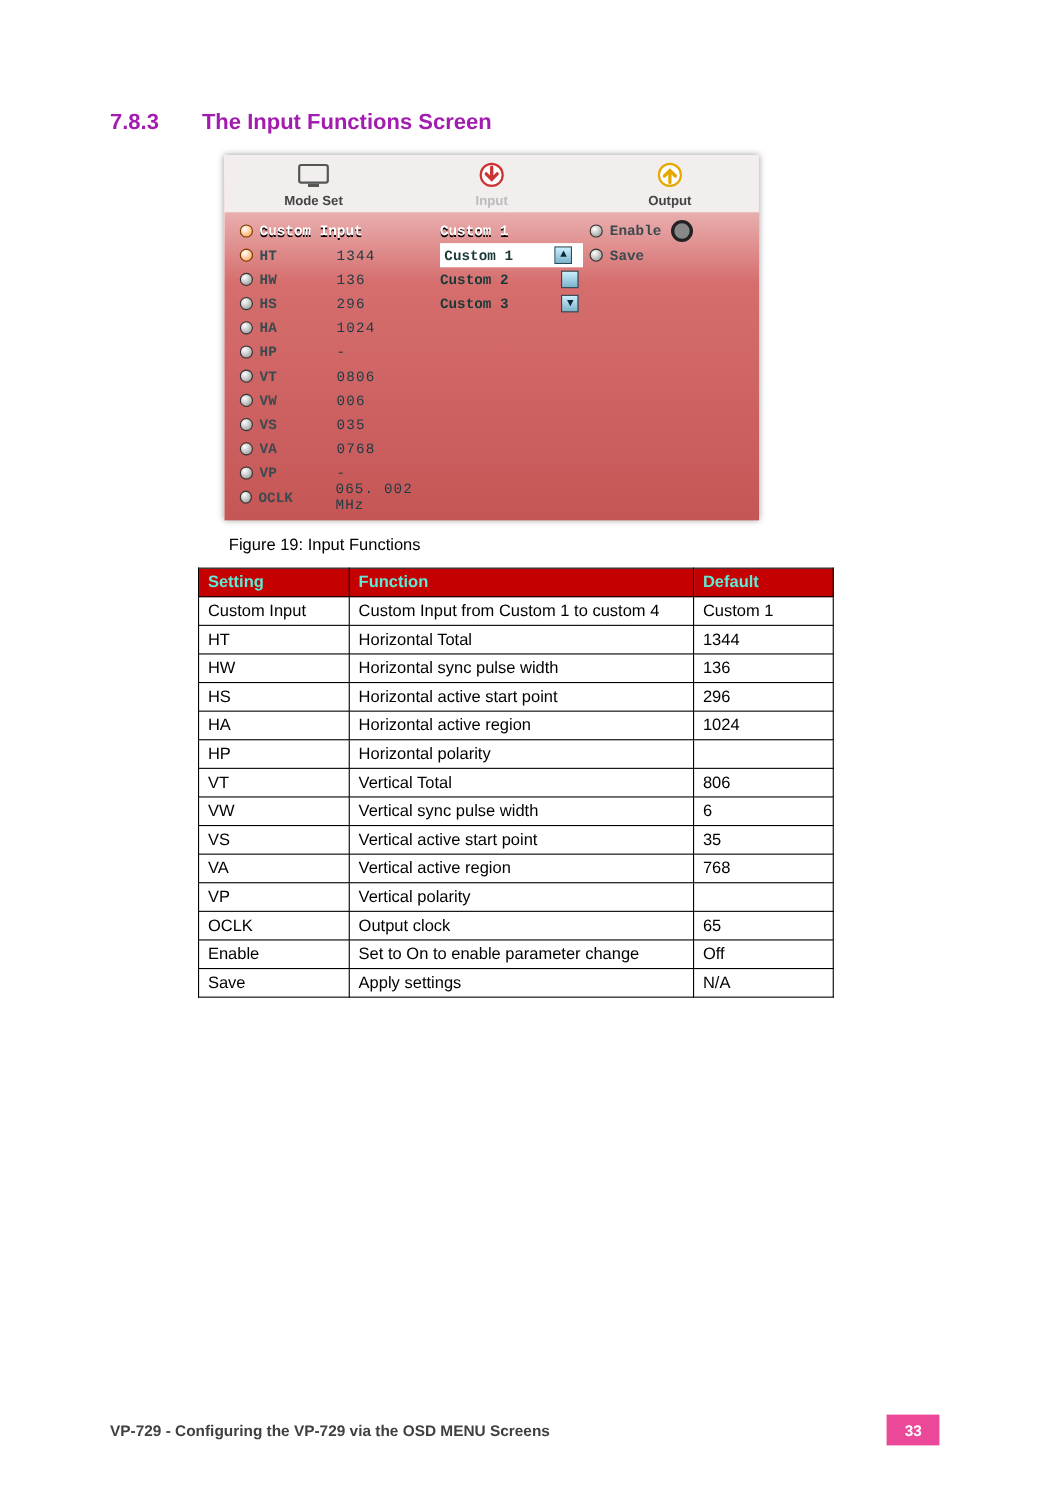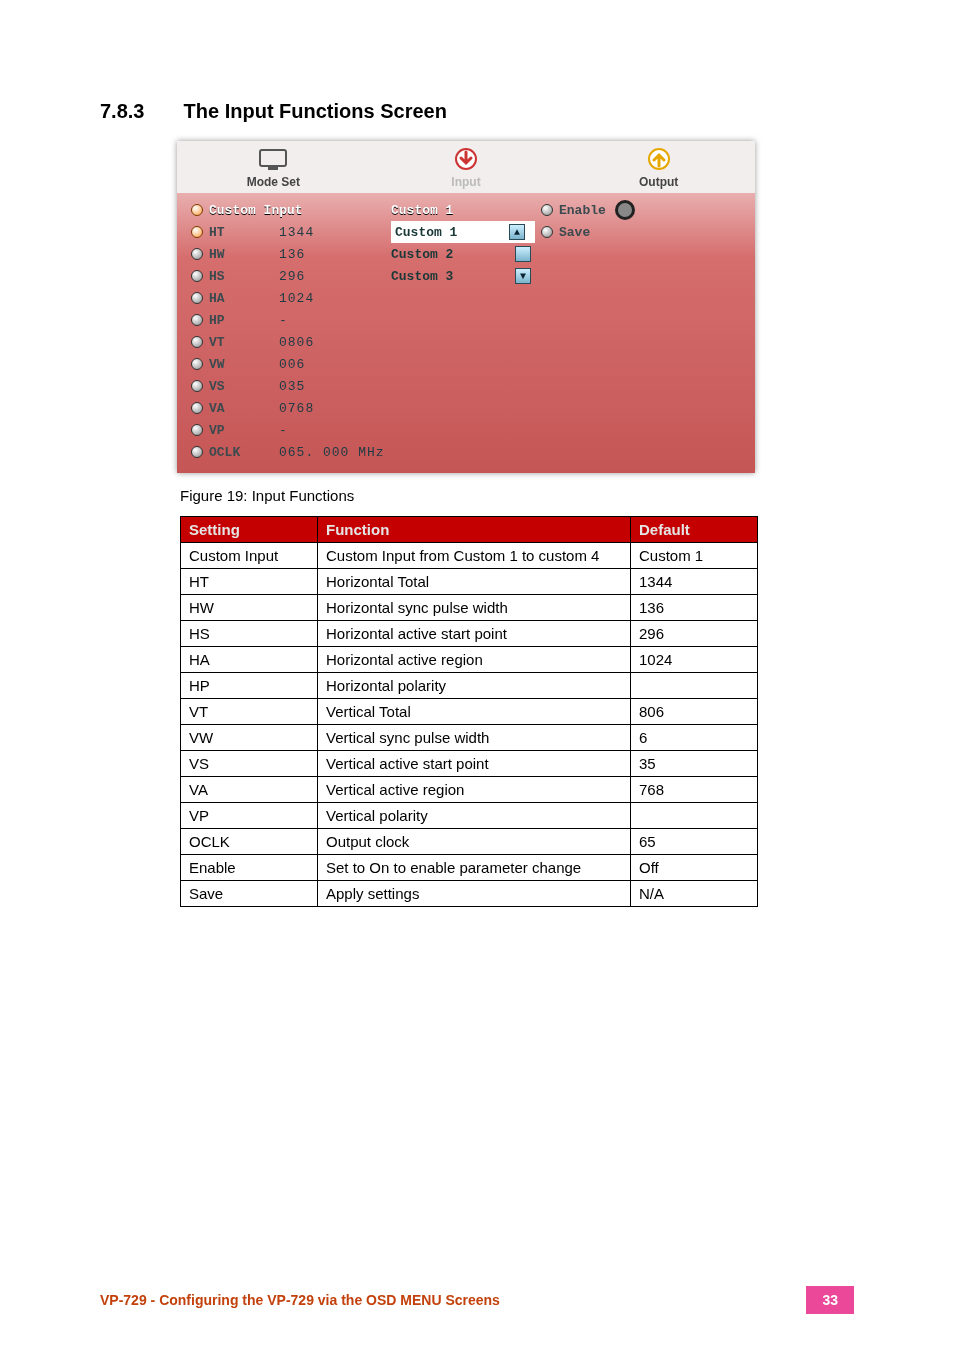--- a/index.html
+++ b/index.html
@@ -11,34 +11,34 @@
     color: #000;
     width: 954px;
   }
   .page {
     padding: 100px 100px 60px 100px;
     box-sizing: border-box;
     min-height: 1354px;
     position: relative;
   }
   .section-heading {
-    color: #000000;
+    color: #a21caf;
     font-weight: bold;
     font-size: 20px;
     margin-bottom: 18px;
   }
   .section-num {
     display: inline-block;
     width: 78px;
   }
 
   
   .osd-panel {
-    width: 578px;
-    margin-left: 77px;
+    width: 486px;
+    margin-left: 104px;
     background: linear-gradient(180deg,#f8e2e2 0%, #d66e6e 35%, #c55656 100%);
     box-shadow: 0 0 6px rgba(0,0,0,0.4);
   }
   .osd-tabs {
     display: flex;
     background: #f2eeee;
   }
   .osd-tab {
     flex: 1;
     text-align: center;
@@ -113,33 +113,33 @@
   .enable-ring {
     width: 14px; height: 14px;
     border-radius: 50%;
     border: 3px solid #222;
     background: #888;
     margin-left: 8px;
   }
 
   .figure-caption {
     font-size: 15px;
-    margin: 14px 0 12px 80px;
+    margin: 14px 0 12px 108px;
   }
 
   
   table.desc {
     border-collapse: collapse;
     width: 578px;
     margin-left: 80px;
     font-size: 15px;
   }
   table.desc th {
     background: #c40000;
-    color: #e5e5e5;
+    color: #5eead4;
     text-align: left;
     padding: 4px 8px;
     border: 1px solid #000;
     font-weight: bold;
   }
   table.desc th.default, table.desc td.default {
     width: 110px;
   }
   table.desc td {
     border: 1px solid #000;
@@ -153,21 +153,21 @@
     position: absolute;
     left: 100px;
     right: 100px;
     bottom: 40px;
     display: flex;
     justify-content: space-between;
     align-items: center;
     font-size: 14px;
   }
   .footer-left {
-    color: #c2410c;
+    color: #404040;
     font-weight: bold;
   }
   .footer-page {
     background: #ec4899;
     color: #fff;
     font-weight: bold;
     padding: 6px 16px;
   }
 </style>
 </head>
@@ -259,21 +259,21 @@
               <span class="val">0768</span>
             </div>
             <div class="row-item">
               <span class="dot"></span>
               <span class="lbl">VP</span>
               <span class="val">-</span>
             </div>
             <div class="row-item">
               <span class="dot"></span>
               <span class="lbl">OCLK</span>
-              <span class="val">065. 000 MHz</span>
+              <span class="val">065. 002 MHz</span>
             </div>
           </div>
       </div>
 
       <div class="col custom">
         <div class="hdr-line" style="justify-content:flex-start;">
           <span style="color:#fff;font-weight:bold;">Custom 1</span>
         </div>
         <div id="custom-list">
             <div class="custom-item sel">

